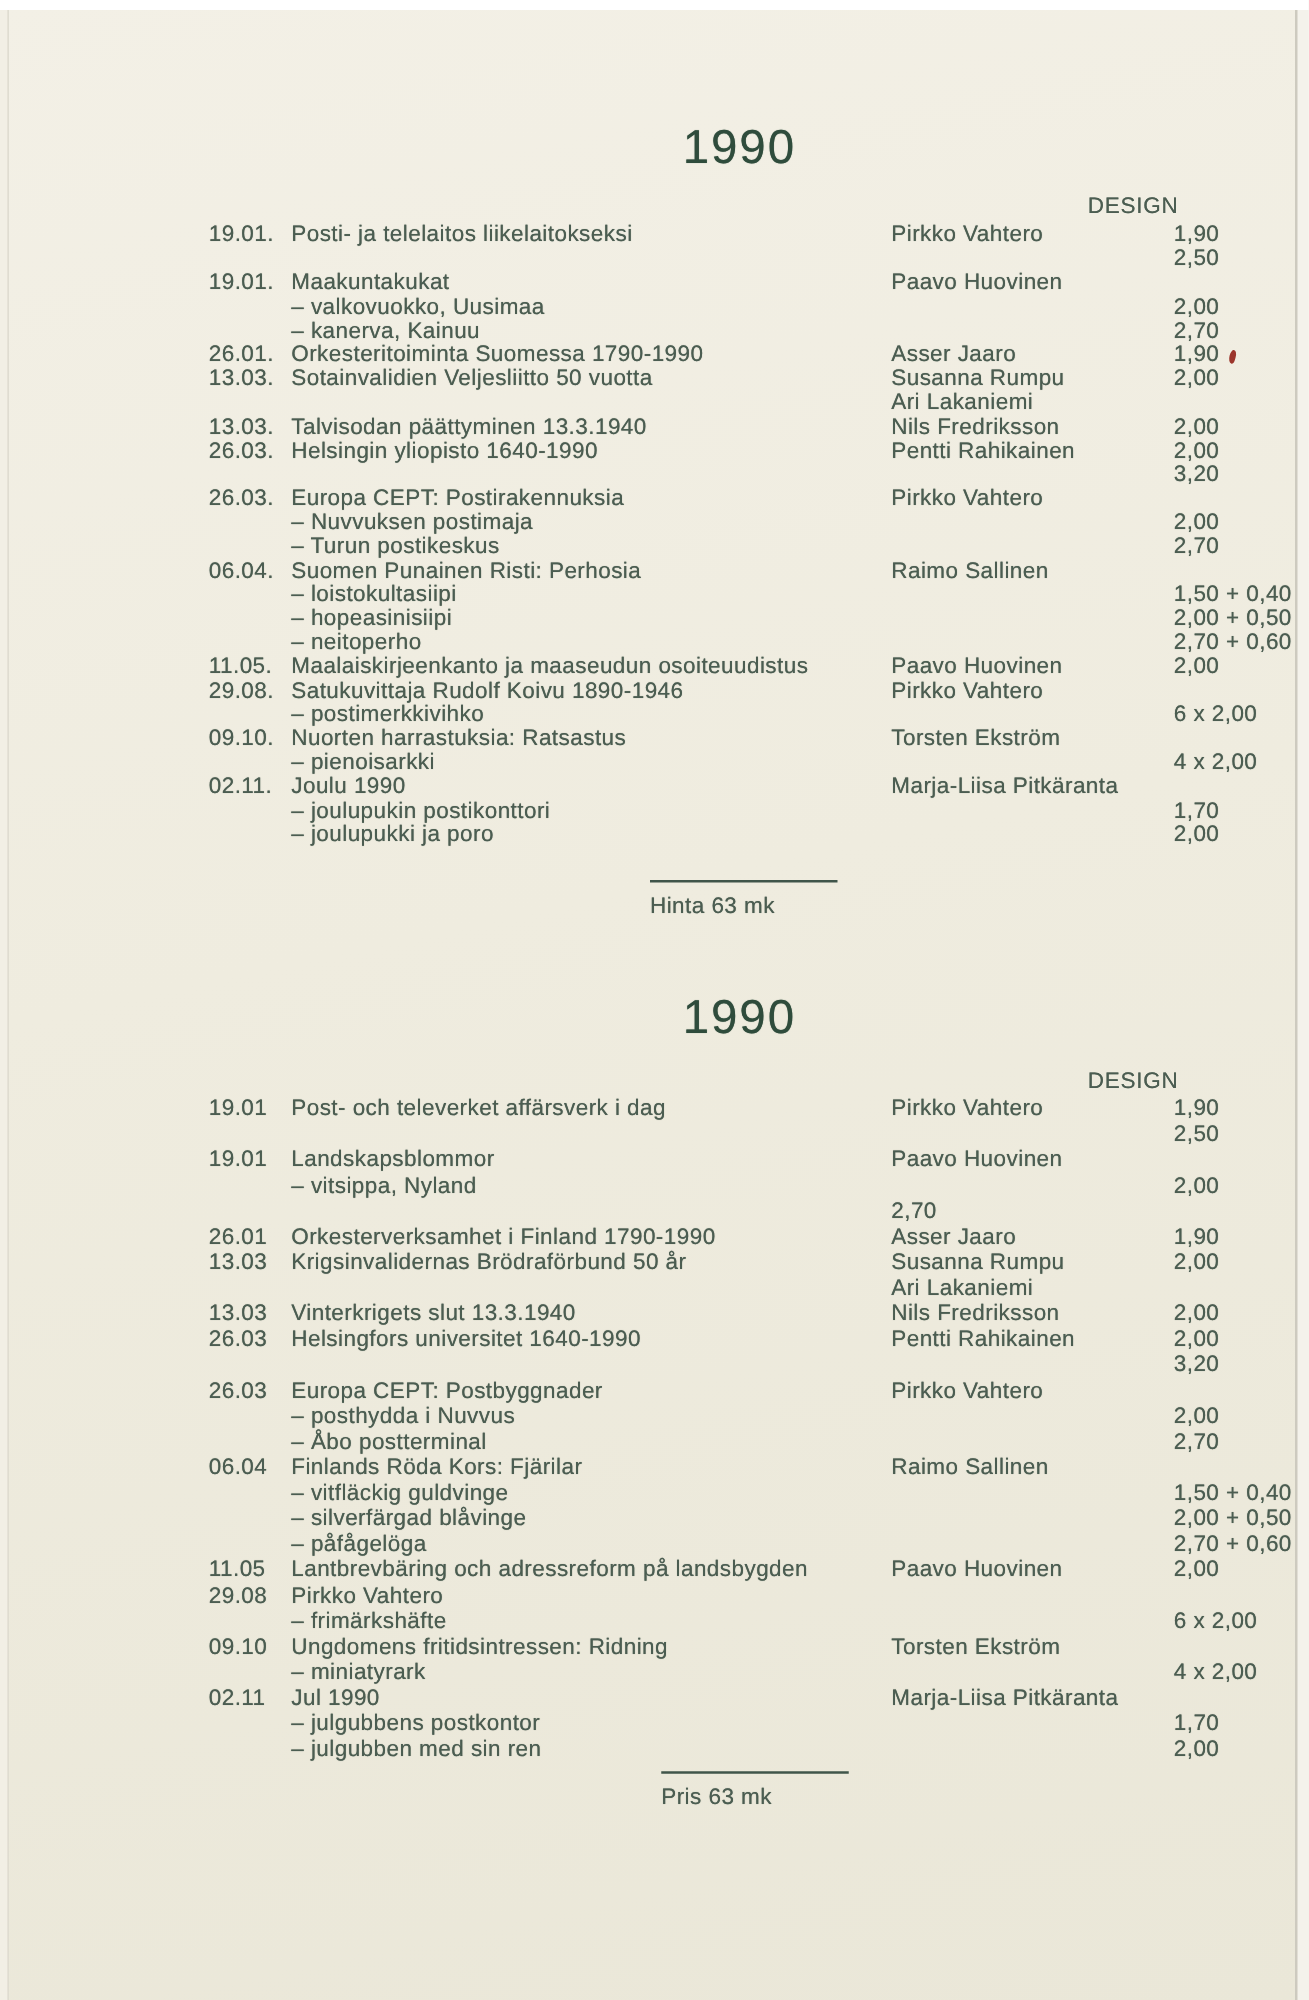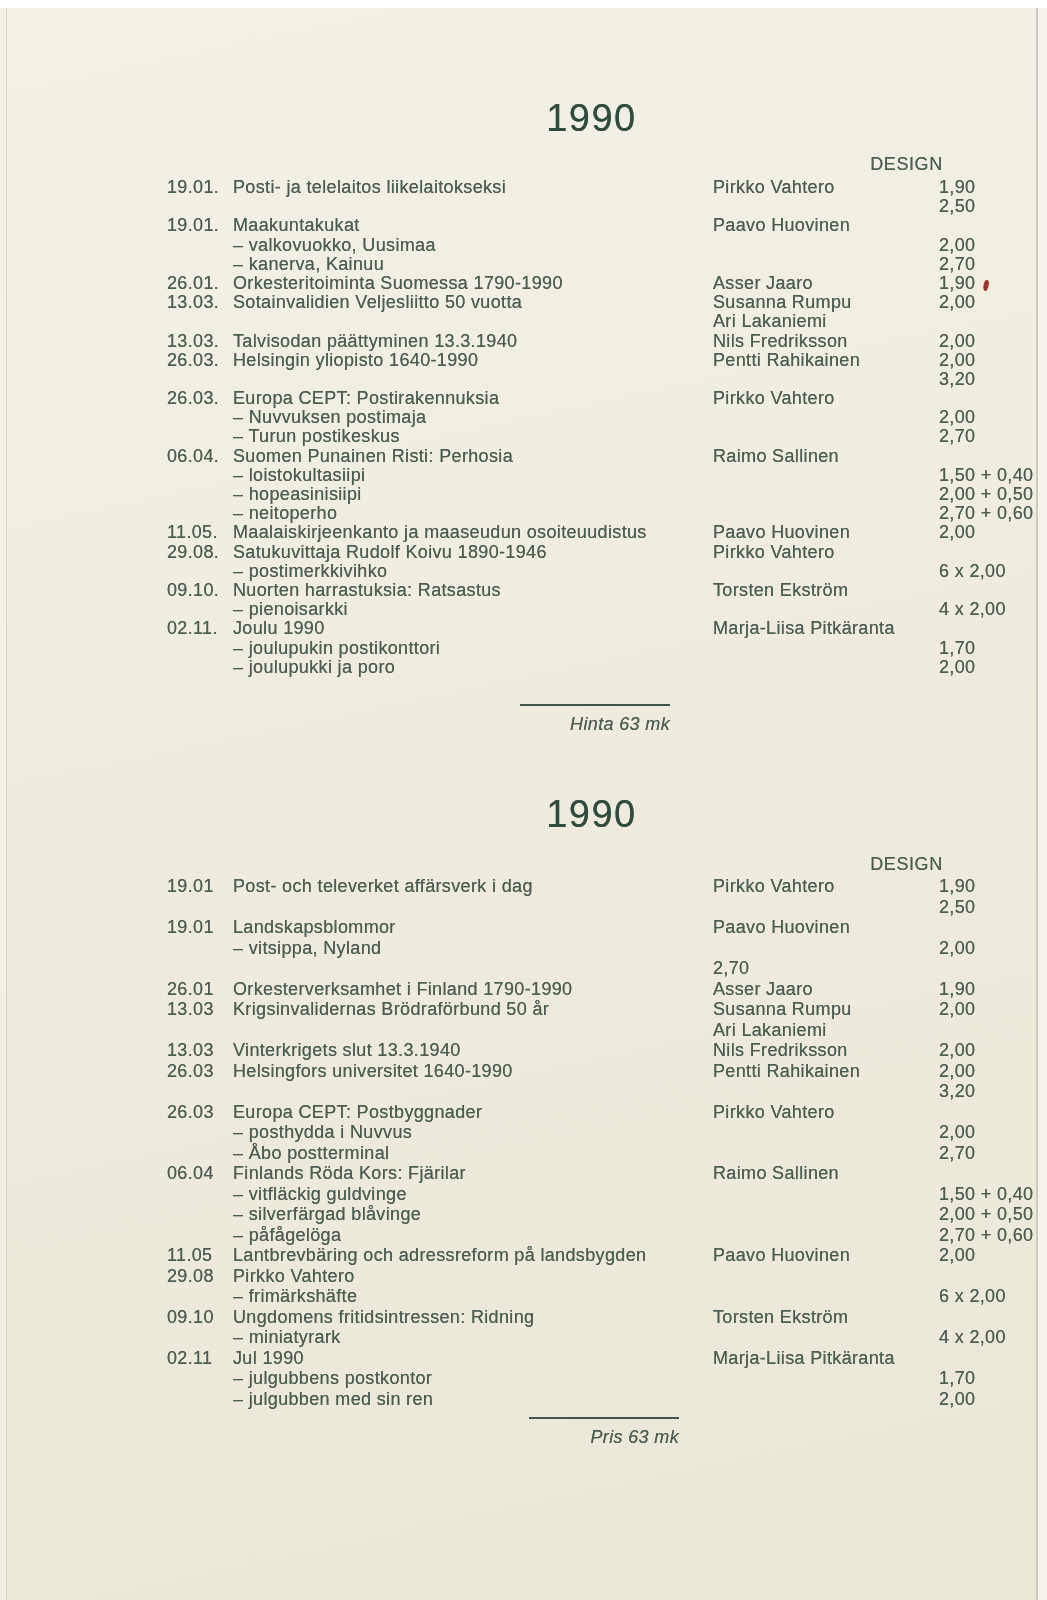--- a/index.html
+++ b/index.html
@@ -48,21 +48,21 @@
   }
   .c-date,.c-desc,.c-designer,.c-price{display:block;}
   .speck{
     display:inline-block;width:5px;height:11px;margin-left:9px;
     background:#9c362c;border-radius:60% 60% 50% 70%;
     transform:rotate(14deg) translateY(2px);
     text-shadow:none;
   }
   .price-note{
     width:150px;border-top:2px solid #40554a;
-    text-align:right;padding-top:8px;font-style:italic;
+    text-align:left;padding-top:8px;
   }
   .sec-fi .price-note{margin:27px 0 0 467px;}
   .sec-sv .price-note{margin:8px 0 0 476px;}
   .price-note .note-text{
     font-size:18px;letter-spacing:0.35px;
     text-shadow:0 0 0.55px rgba(75,93,81,.85);
   }
 </style>
 </head>
 <body>

